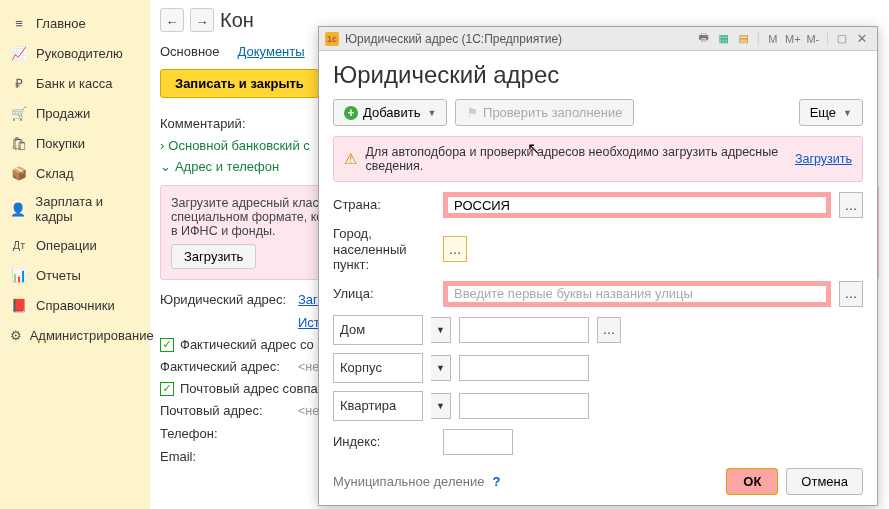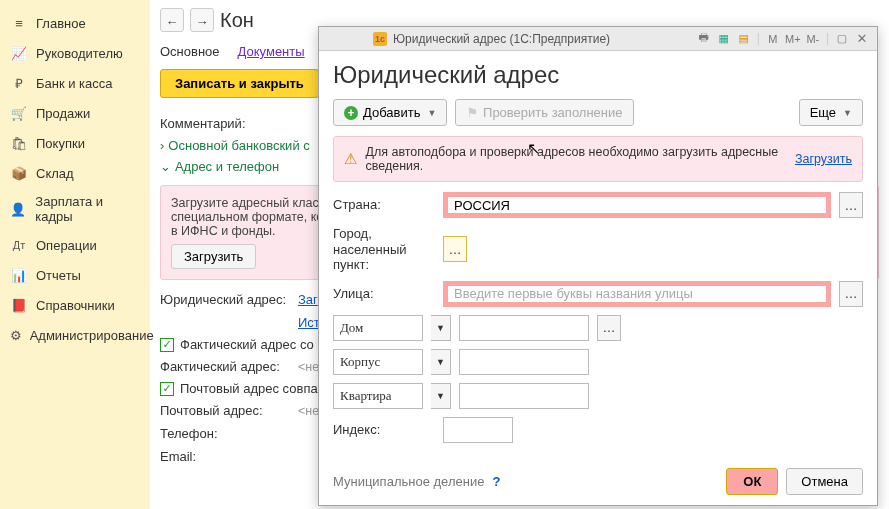--- a/index.html
+++ b/index.html
@@ -9,41 +9,41 @@
 .sidebar-item { display: flex; align-items: center; padding: 6px 10px; cursor: pointer; font-size: 13px; color: #333; }
 .sidebar-icon { width: 18px; height: 18px; margin-right: 8px; display: inline-flex; align-items: center; justify-content: center; color: #555; }
 
 .main { margin-left: 150px; padding: 0 10px; height: 509px; overflow: hidden; }
 .topbar { display: flex; align-items: center; padding: 8px 0; gap: 6px; }
 .nav-btn { width: 24px; height: 24px; border: 1px solid #ccc; background: #f7f7f7; border-radius: 3px; display: inline-flex; align-items: center; justify-content: center; cursor: pointer; }
 .page-title-cut { font-size: 20px; }
 
 .tabs { display: flex; gap: 18px; padding: 4px 0 10px; font-size: 13px; }
 .tab { cursor: pointer; color: #333; }
-.tab.active { color: #6d28d9; text-decoration: underline; }
+.tab.active { color: #0369a1; text-decoration: underline; }
 
 .yellow-btn { background: #ffd634; border: 1px solid #d6a900; padding: 6px 14px; font-weight: bold; border-radius: 3px; cursor: pointer; font-size: 13px; }
 
 .field-row { display: flex; align-items: center; padding: 4px 0; gap: 8px; }
 .field-label { width: 130px; font-size: 13px; }
 .tree-item { color: #18813d; font-size: 13px; padding: 3px 0; cursor: pointer; }
 .tree-toggle { margin-right: 4px; }
 
 .info-box { background: #fde7ed; border: 1px solid #f3c6d2; padding: 10px; margin: 8px 0; font-size: 12.5px; color: #444; border-radius: 3px; }
 .load-btn { background: #f5f5f5; border: 1px solid #ccc; padding: 4px 12px; border-radius: 3px; margin-top: 6px; cursor: pointer; font-size: 13px; }
 
 .link { color: #0b57d0; text-decoration: underline; cursor: pointer; }
 .muted { color: #999; font-size: 12.5px; }
 .chk-row { display: flex; align-items: center; gap: 6px; padding: 3px 0; font-size: 13px; }
 .chk { width: 14px; height: 14px; border: 1px solid #1a9e1a; background: #fff; display: inline-flex; align-items: center; justify-content: center; color: #1a9e1a; font-size: 11px; }
 
 
 .modal { position: absolute; left: 318px; top: 26px; width: 560px; height: 480px; background: #fff; border: 1px solid #a5a5a5; box-shadow: 0 3px 12px rgba(0,0,0,0.25); display: flex; flex-direction: column; }
 .modal-titlebar { height: 24px; background: #eaeaea; display: flex; align-items: center; padding: 0 6px; font-size: 12px; color: #555; border-bottom: 1px solid #ccc; }
-.modal-titlebar .tb-icon { width: 14px; height: 14px; background: #f5b02a; border-radius: 2px; margin-right: 6px; font-size: 9px; display: flex; align-items: center; justify-content: center; color: #a55; font-weight: bold; margin-left: 48px; }
+.modal-titlebar .tb-icon { width: 14px; height: 14px; background: #f5b02a; border-radius: 2px; margin-right: 6px; font-size: 9px; display: flex; align-items: center; justify-content: center; color: #a55; font-weight: bold; }
 .tb-right { margin-left: auto; display: flex; gap: 2px; }
 .tb-btn { width: 18px; height: 16px; border: 1px solid transparent; display: inline-flex; align-items: center; justify-content: center; font-size: 11px; color: #777; cursor: pointer; }
 .tb-btn.x { font-size: 13px; }
 .tb-sep { color: #ccc; margin: 0 2px; }
 .modal-body { padding: 10px 14px; flex: 1; overflow: auto; }
 .modal-h1 { font-size: 24px; font-weight: normal; margin-bottom: 10px; }
 .btn-row { display: flex; gap: 8px; align-items: center; margin-bottom: 10px; }
 .btn { background: #f5f5f5; border: 1px solid #bbb; padding: 5px 10px; border-radius: 3px; font-size: 13px; cursor: pointer; display: inline-flex; align-items: center; gap: 5px; }
 .btn .plus { width: 14px; height: 14px; background: #3ba93b; border-radius: 50%; color: #fff; display: inline-flex; align-items: center; justify-content: center; font-size: 12px; font-weight: bold; }
 .btn .caret { font-size: 9px; color: #666; margin-left: 2px; }
@@ -52,21 +52,21 @@
 
 .warn-box { background: #fde7ed; border: 1px solid #f3c6d2; padding: 8px 10px; border-radius: 3px; font-size: 12.5px; display: flex; align-items: center; gap: 8px; margin-bottom: 10px; }
 .warn-box .w-icon { color: #d08800; font-size: 15px; }
 
 .form-row { display: flex; align-items: center; margin-bottom: 8px; gap: 8px; }
 .form-row .lbl { width: 102px; font-size: 13px; line-height: 1.2; }
 .form-row .inp { flex: 1; height: 26px; border: 5px solid #fca5a5; padding: 0 6px; font-size: 13px; }
 .form-row .inp.ylw { border-color: #e2b93c; background: #fffbe6; }
 .form-row .inp::placeholder { color: #aaa; }
 .inp-btn { width: 24px; height: 26px; border: 1px solid #bbb; background: #f5f5f5; display: inline-flex; align-items: center; justify-content: center; cursor: pointer; font-size: 13px; }
-.sel { width: 90px; height: 26px; border: 1px solid #bbb; background: #fff; padding: 8px 6px; font-size: 13px; display: inline-flex; align-items: center; font-family: Liberation Serif, serif; }
+.sel { width: 90px; height: 26px; border: 1px solid #bbb; background: #fff; padding: 14px 6px; font-size: 13px; display: inline-flex; align-items: center; }
 .sel-caret { width: 20px; height: 26px; border: 1px solid #bbb; border-left: none; background: #f5f5f5; display: inline-flex; align-items: center; justify-content: center; font-size: 9px; }
 .small-inp { width: 130px; height: 26px; border: 1px solid #bbb; }
 .tiny-inp { width: 70px; height: 26px; border: 1px solid #bbb; }
 
 .modal-footer { padding: 10px 14px; display: flex; align-items: center; gap: 8px; border-top: none; }
 .ok-btn { background: #fca5a5; border: 1px solid #d6a900; padding: 5px 16px; border-radius: 3px; font-weight: bold; cursor: pointer; margin-left: auto; font-size: 13px; }
 .cancel-btn { background: #f5f5f5; border: 1px solid #bbb; padding: 5px 14px; border-radius: 3px; cursor: pointer; font-size: 13px; }
 .help { color: #0b57d0; font-weight: bold; cursor: pointer; }
 
 .cursor { position: absolute; left: 527px; top: 139px; font-size: 16px; pointer-events: none; color: #000; }

